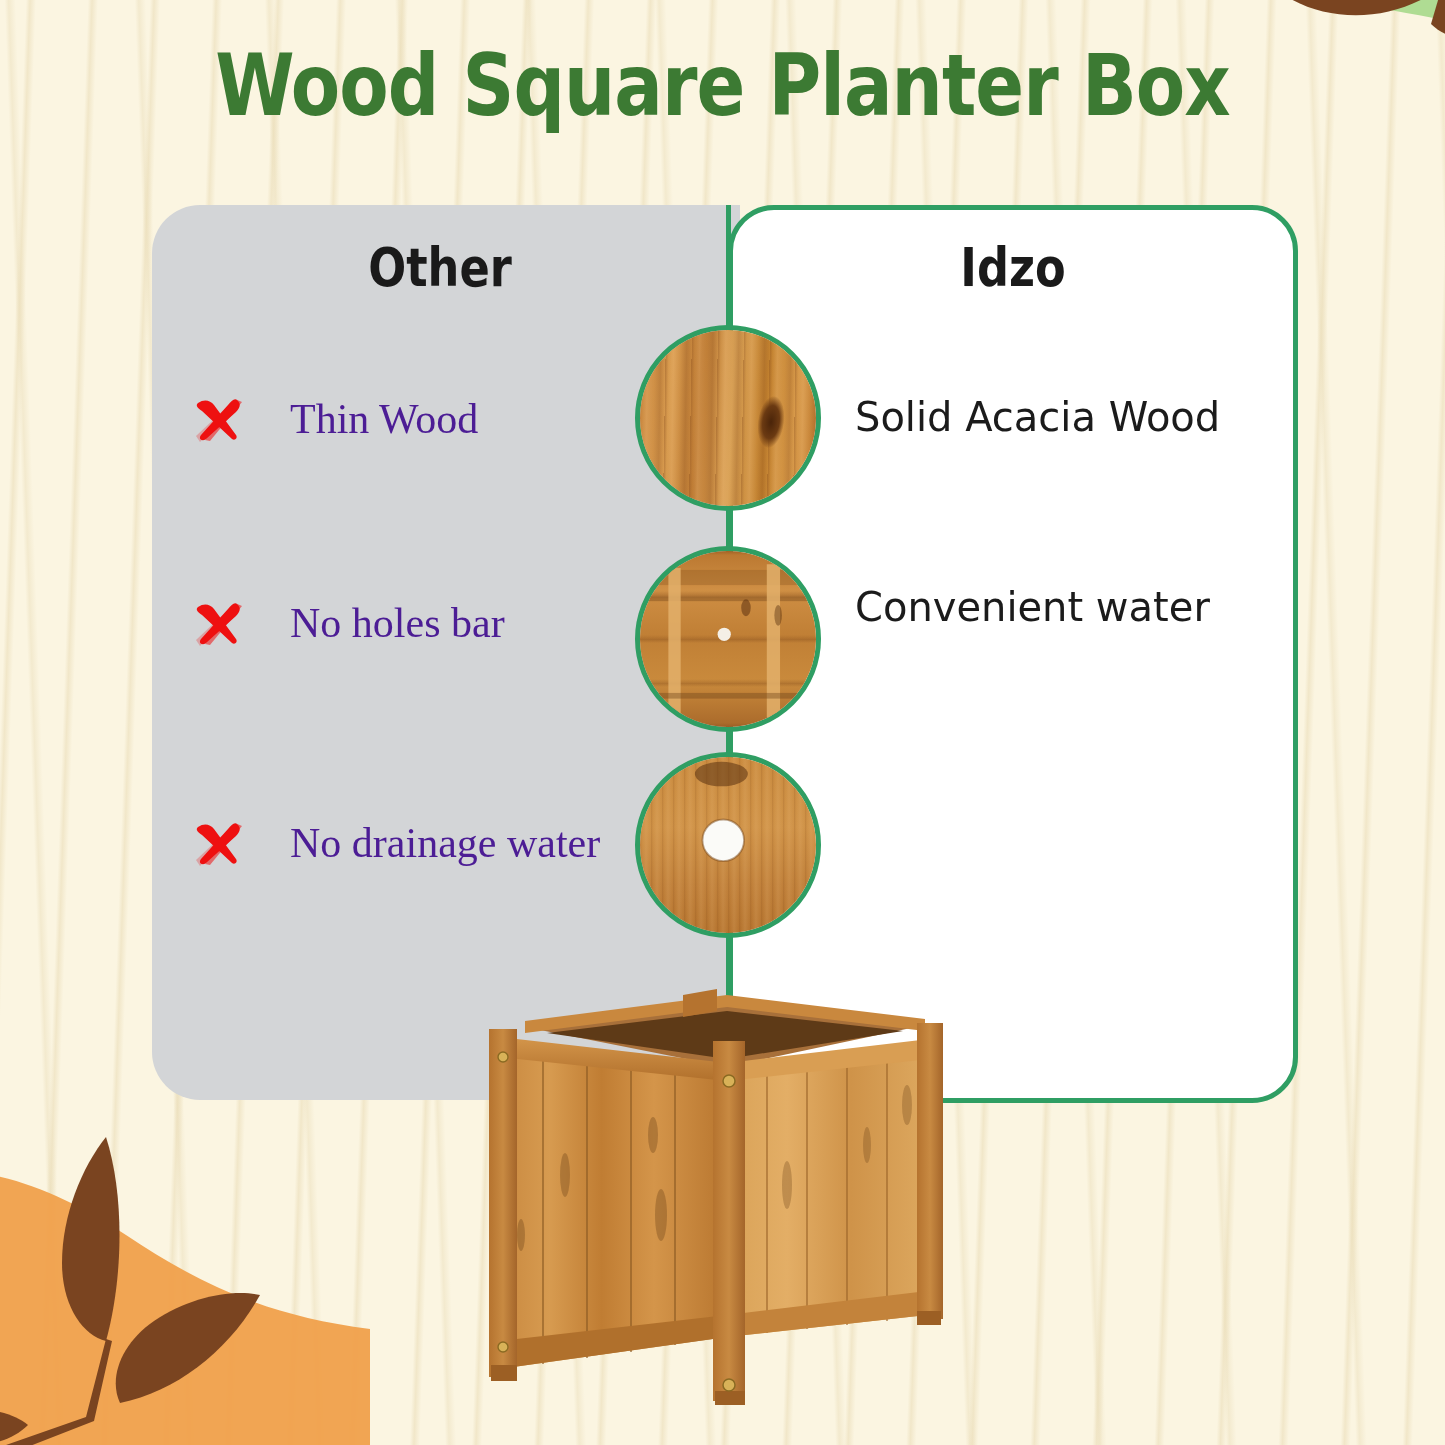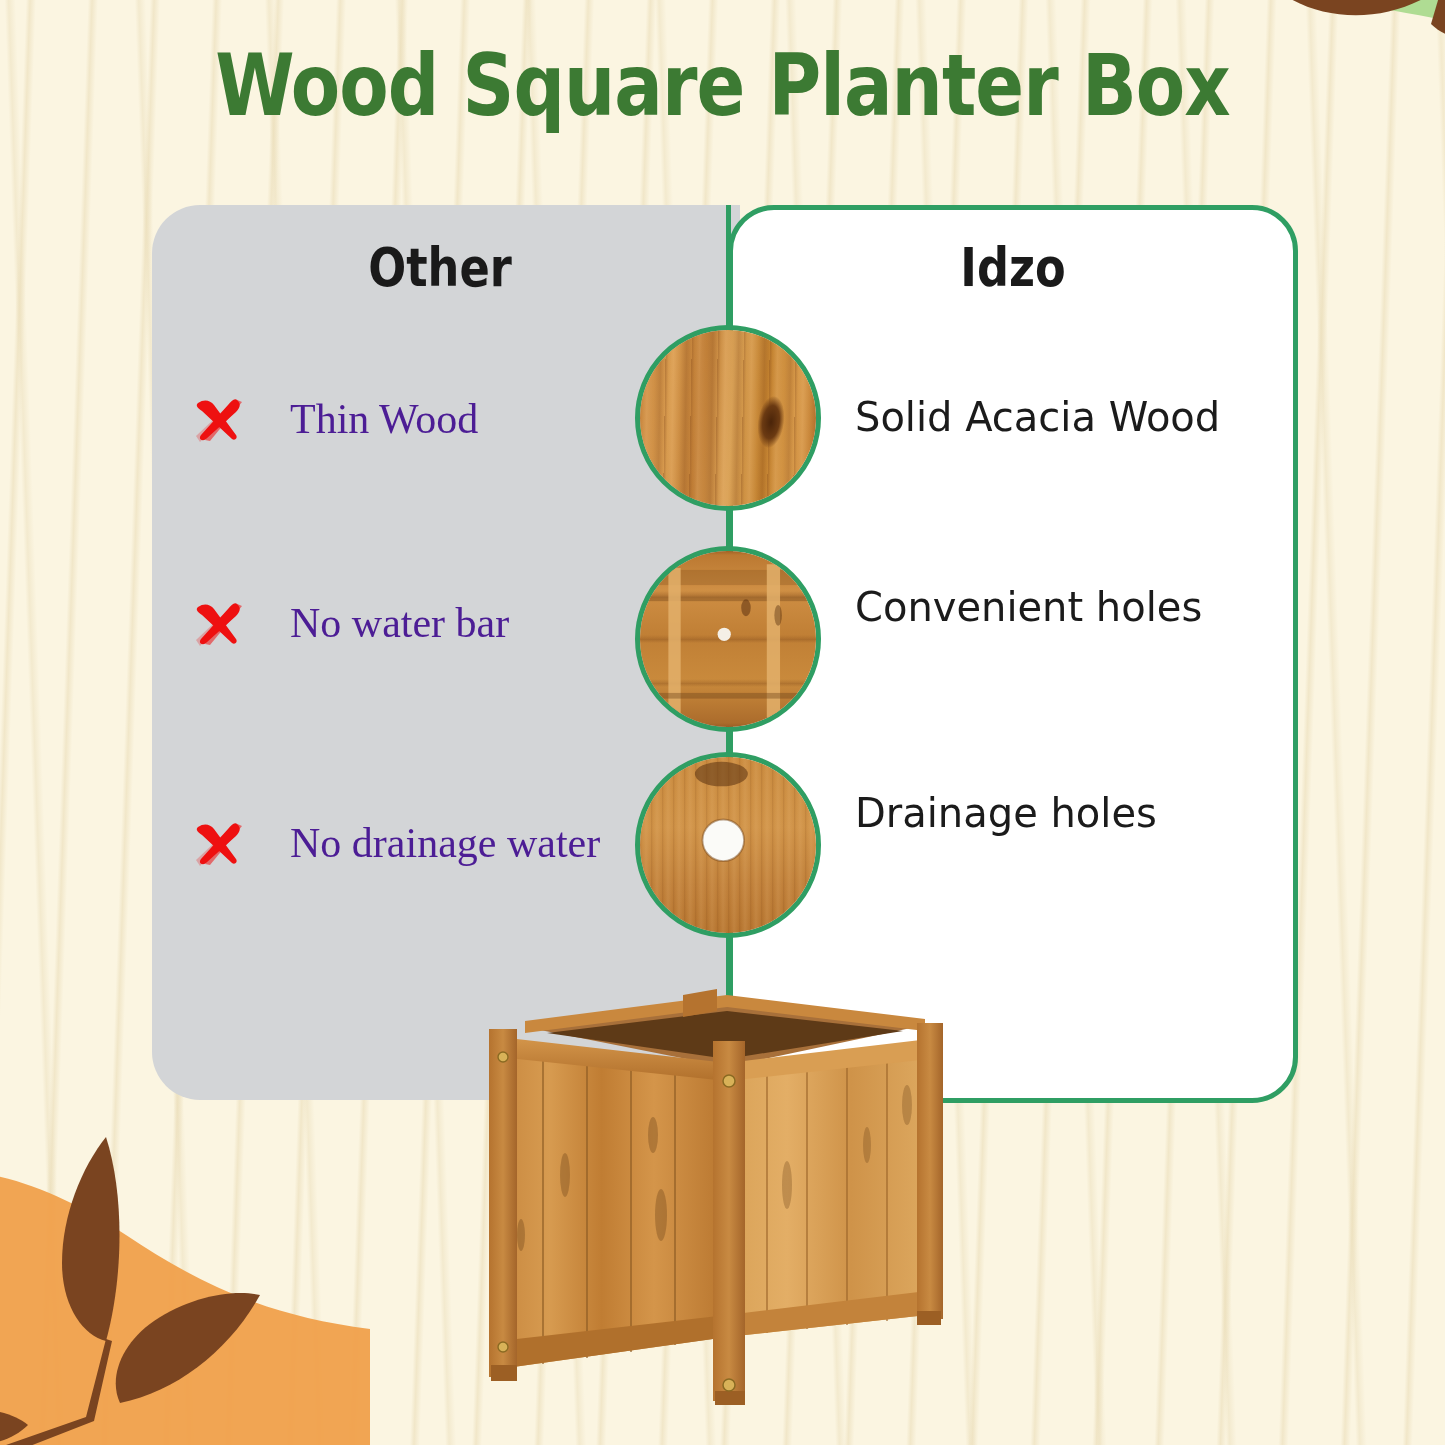--- a/index.html
+++ b/index.html
@@ -171,21 +171,21 @@
 
 <div class="row-left" style="top:588px">
   <svg class="xmark" viewBox="0 0 56 56">
     <g fill="#ee1111">
       <path d="M8 12 C14 8 20 9 24 14 L46 44 C48 47 45 50 42 48 L12 20 C8 17 5 15 8 12 Z"></path>
       <path d="M48 10 C51 13 50 17 46 21 L16 48 C12 51 8 48 11 44 L38 14 C42 9 45 7 48 10 Z"></path>
       <path d="M45 8 L52 11 L20 50 L15 49 Z" opacity=".55"></path>
       <path d="M6 45 L10 51 L44 16 L41 12 Z" opacity=".25"></path>
     </g>
   </svg>
-  <div class="row-left-label">No water bar</div>
+  <div class="row-left-label">No holes bar</div>
 </div>
 
 <div class="row-left" style="top:808px">
   <svg class="xmark" viewBox="0 0 56 56">
     <g fill="#ee1111">
       <path d="M8 12 C14 8 20 9 24 14 L46 44 C48 47 45 50 42 48 L12 20 C8 17 5 15 8 12 Z"></path>
       <path d="M48 10 C51 13 50 17 46 21 L16 48 C12 51 8 48 11 44 L38 14 C42 9 45 7 48 10 Z"></path>
       <path d="M45 8 L52 11 L20 50 L15 49 Z" opacity=".55"></path>
       <path d="M6 45 L10 51 L44 16 L41 12 Z" opacity=".25"></path>
     </g>
@@ -222,24 +222,23 @@
     <ellipse cx="86" cy="18" rx="28" ry="13" fill="#5a3111" opacity=".55"></ellipse>
     <circle cx="88" cy="88" r="22" fill="#fbfbf8"></circle>
     <circle cx="88" cy="88" r="22" fill="none" stroke="#7a4a1c" stroke-width="2" opacity=".5"></circle>
   </svg>
 </div>
 
 <div class="row-right" style="top:386px">
   <span>Solid Acacia Wood</span>
 </div>
 <div class="row-right" style="top:576px">
-  <span>Convenient holes</span>
+  <span>Convenient water</span>
 </div>
 <div class="row-right" style="top:782px">
-  <span>Drainage holes</span>
 </div>
 
 <svg id="product" viewBox="0 0 510 420">
   <defs>
     <linearGradient id="frontWood" x1="0" y1="0" x2="1" y2="0">
       <stop offset="0%" stop-color="#c8883f"></stop>
       <stop offset="22%" stop-color="#d79b50"></stop>
       <stop offset="45%" stop-color="#c07d33"></stop>
       <stop offset="68%" stop-color="#d4954a"></stop>
       <stop offset="100%" stop-color="#b8762f"></stop>

